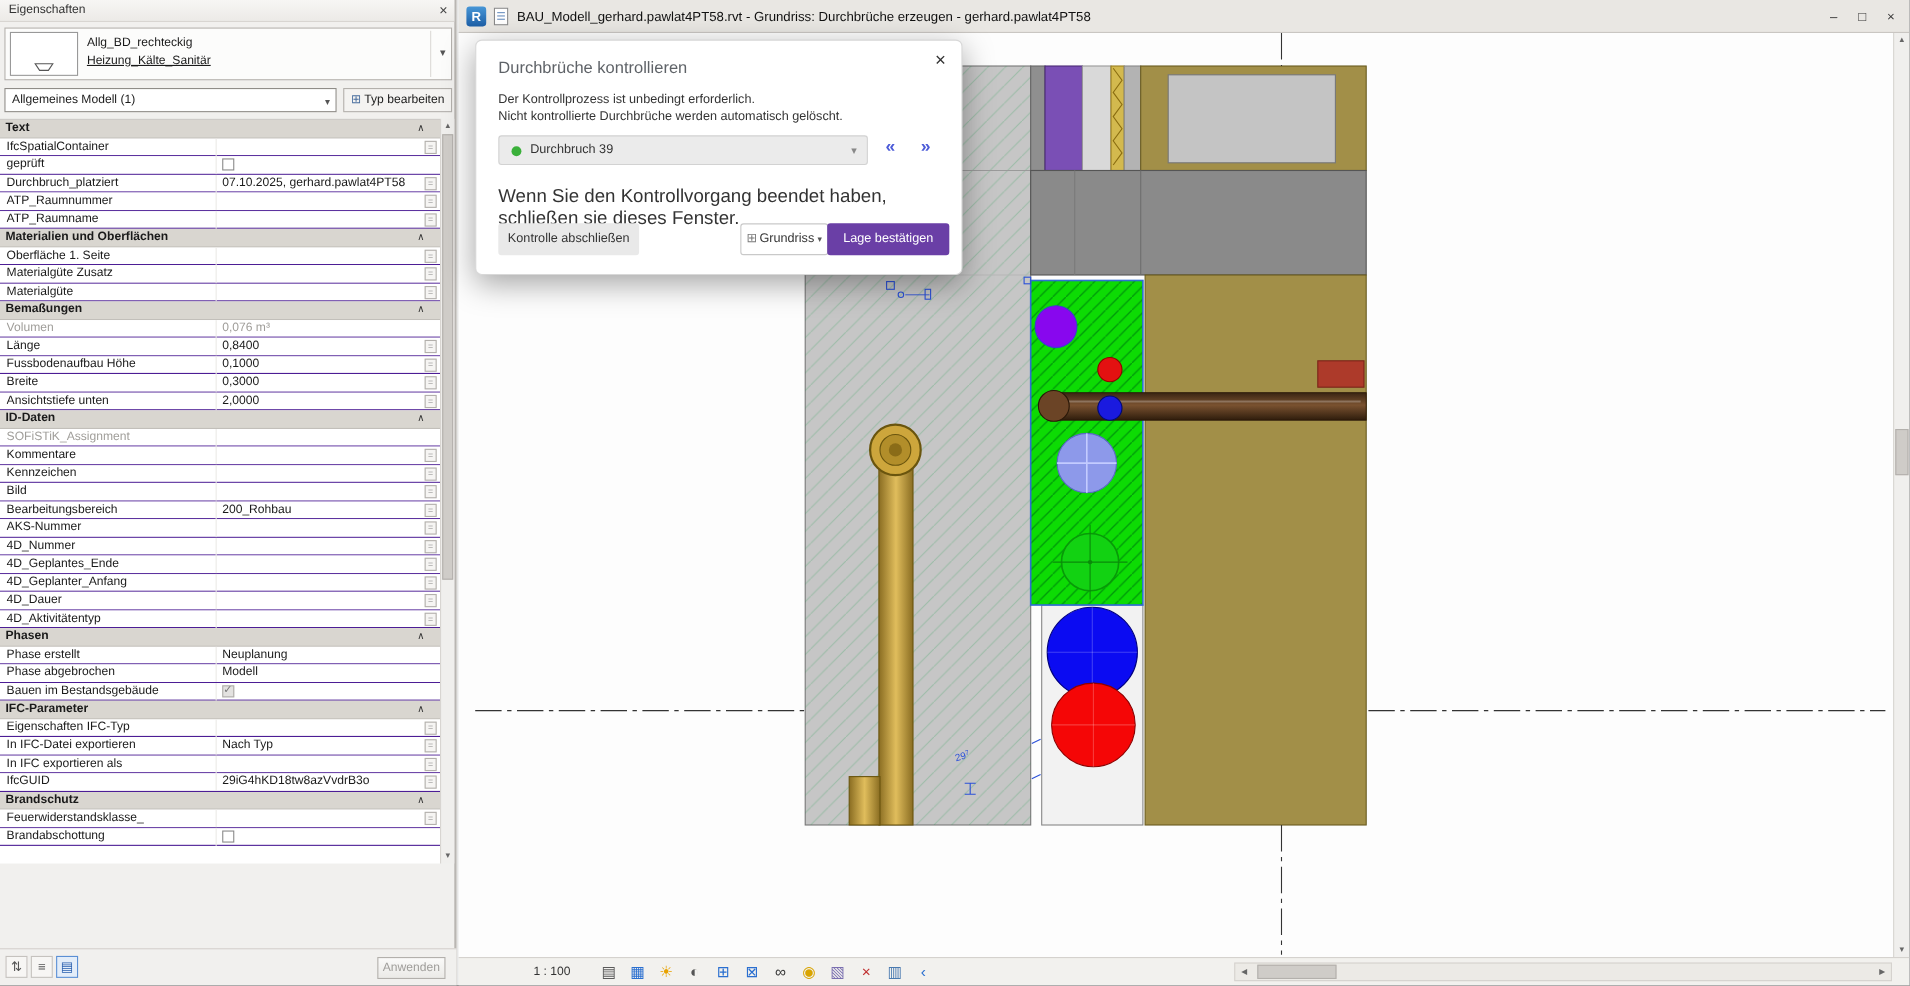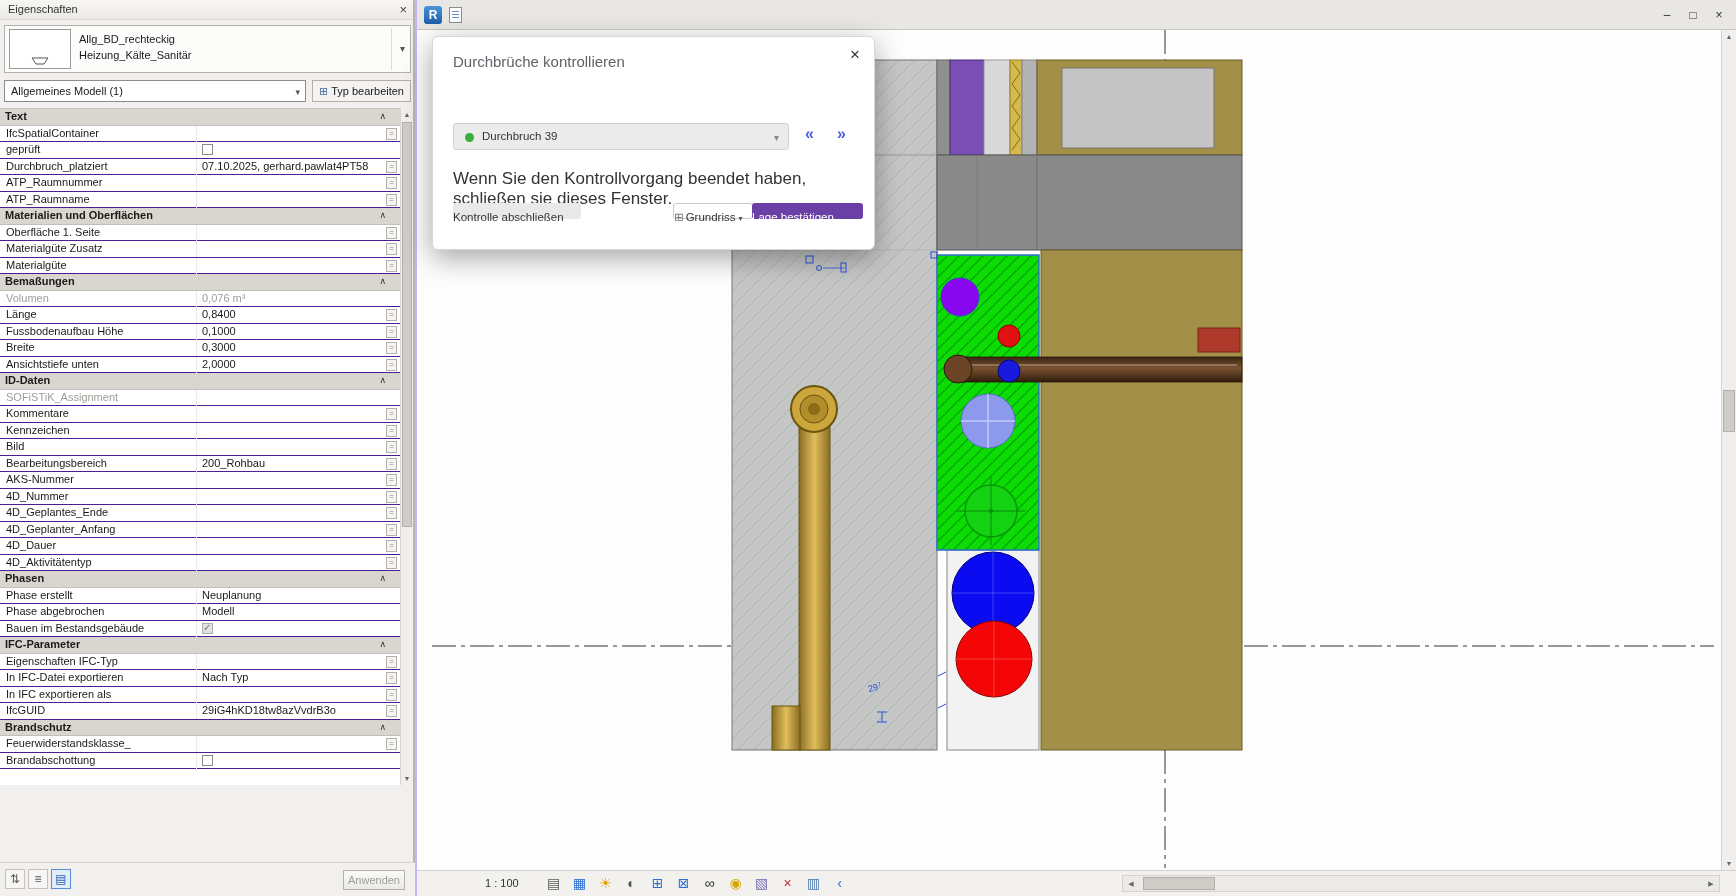--- a/index.html
+++ b/index.html
@@ -1,27 +1,27 @@
 <!DOCTYPE html>
 <html><head>
 <meta charset="utf-8">
 <style>
 *{margin:0;padding:0;box-sizing:border-box;font-family:"Liberation Sans","DejaVu Sans",sans-serif;}
 html,body{background:#555;}
-.app{position:relative;width:1736px;height:896px;background:#c4b5fd;overflow:hidden;font-size:11px;color:#1a1a1a;}
+.app{position:relative;width:1736px;height:896px;background:#e5e5e5;overflow:hidden;font-size:11px;color:#1a1a1a;}
 
 
 .props{position:absolute;left:0;top:0;width:415px;height:896px;background:#f1f0ee;border-right:2px solid #b9b6b2;z-index:5;}
 .props-header{position:absolute;left:0;top:0;width:100%;height:20px;background:linear-gradient(#f7f6f4,#eceae7);border-bottom:1px solid #d8d5d1;}
 .props-title{position:absolute;left:8px;top:3px;color:#333;}
 .props-close{position:absolute;right:6px;top:2px;font-size:13px;color:#444;}
 .type-sel{position:absolute;left:4px;top:25px;width:407px;height:48px;background:#fcfcfb;border:1px solid #b3b0ac;}
 .type-thumb{position:absolute;left:4px;top:3px;width:62px;height:40px;background:#fff;border:1px solid #999;}
 .type-name1{position:absolute;left:74px;top:7px;}
-.type-name2{position:absolute;left:74px;top:23px;}
+.type-name2{position:absolute;left:74px;top:23px;text-decoration:underline;}
 .type-chev{position:absolute;right:5px;top:17px;color:#555;font-size:10px;}
 .type-sep{position:absolute;right:18px;top:2px;bottom:2px;width:1px;background:#dddbd7;}
 .elem-row{position:absolute;left:4px;top:80px;width:407px;height:22px;}
 .elem-combo{position:absolute;left:0;top:0;width:302px;height:22px;background:#fff;border:1px solid #8f8c88;}
 .elem-combo .txt{position:absolute;left:6px;top:4px;text-align:right;}
 .elem-combo .chev{position:absolute;right:5px;top:6px;font-size:9px;color:#555;}
 .edit-type{position:absolute;left:308px;top:0;width:99px;height:22px;background:#f4f3f1;border:1px solid #b3b0ac;text-align:center;line-height:20px;white-space:nowrap;}
 .edit-type .ico{color:#4a6f9f;margin-right:3px;font-size:11px;}
 .pgrid{position:absolute;left:0;top:108px;width:400px;height:677px;background:#fff;overflow:hidden;border-top:1px solid #c9c6c2;}
 .prow{position:relative;height:16.5px;border-bottom:1px solid #4c1d95;background:#fff;}
@@ -69,21 +69,21 @@
 .dlg-close{position:absolute;right:14px;top:8px;font-size:17px;color:#333;}
 .dlg-title{position:absolute;left:20px;top:16px;font-size:15px;color:#5f6368;}
 .dlg-body{position:absolute;left:20px;top:47px;font-size:11.5px;color:#333;line-height:15px;}
 .dlg-drop{position:absolute;left:20px;top:86px;width:336px;height:27px;background:#ebebeb;border:1px solid #d2d2d2;border-radius:3px;}
 .dlg-dot{position:absolute;left:11px;top:9px;width:9px;height:9px;border-radius:50%;background:#3ab03a;}
 .dlg-drop .val{position:absolute;left:28px;top:6px;color:#333;font-size:11.5px;}
 .dlg-drop .chev{position:absolute;right:9px;top:8px;color:#888;font-size:10px;}
 .dlg-prev{position:absolute;left:372px;top:88px;color:#4c5bd8;font-size:16px;font-weight:bold;}
 .dlg-next{position:absolute;left:404px;top:88px;color:#4c5bd8;font-size:16px;font-weight:bold;}
 .dlg-instr{position:absolute;left:20px;top:132px;font-size:17px;color:#333;}
-.dlg-btn{position:absolute;top:166px;height:16px;border-radius:3px;font-size:11.5px;}
+.dlg-btn{position:absolute;top:166px;height:29px;border-radius:3px;font-size:11.5px;text-align:center;}
 .btn-finish{left:20px;width:128px;background:#e9e9e9;color:#333;line-height:28px;}
 .btn-view{left:240px;width:80px;background:#fff;border:1px solid #c9c9c9;color:#333;line-height:26px;white-space:nowrap;}
 .btn-view .ico{color:#7a7a7a;margin-right:2px;}
 .btn-view .caret{font-size:8px;color:#555;margin-left:3px;}
 .btn-confirm{left:319px;width:111px;background:#6a3fa6;color:#fff;line-height:28px;}
 </style>
 </head>
 <body>
 
 <div class="app">
@@ -318,20 +318,21 @@
           <span class="pb-ico active">▤</span>
         </div>
       <div class="apply-btn">Anwenden</div>
     </div>
   </div>
 
   <div class="mainwin">
     <div class="titlebar">
       <div class="revit-icon">R</div>
       <div class="doc-icon"></div>
+      <span class="win-title">BAU_Modell_gerhard.pawlat4PT58.rvt - Grundriss: Durchbrüche erzeugen - gerhard.pawlat4PT58</span>
       <div class="win-btns">
         <span class="win-btn">–</span>
         <span class="win-btn">□</span>
         <span class="win-btn">×</span>
       </div>
     </div>
 
     <div class="canvas-wrap">
       <svg width="1304" height="840" viewBox="0 0 1304 840">
         <defs>
@@ -483,20 +484,24 @@
         <span class="h-arrow" style="left:1px;">◀</span>
         <div class="thumb"></div>
         <span class="h-arrow" style="right:1px;">▶</span>
       </div>
     </div>
   </div>
 
   <div class="dialog">
     <span class="dlg-close">×</span>
     <div class="dlg-title">Durchbrüche kontrollieren</div>
+    <div class="dlg-body">
+      <div>Der Kontrollprozess ist unbedingt erforderlich.</div>
+      <div>Nicht kontrollierte Durchbrüche werden automatisch gelöscht.</div>
+    </div>
     <div class="dlg-drop">
       <span class="dlg-dot"></span>
       <span class="val">Durchbruch 39</span>
       <span class="chev">▾</span>
     </div>
     <span class="dlg-prev">«</span>
     <span class="dlg-next">»</span>
     <div class="dlg-instr">Wenn Sie den Kontrollvorgang beendet haben, schließen sie dieses Fenster.</div>
     <div class="dlg-btn btn-finish">Kontrolle abschließen</div>
     <div class="dlg-btn btn-view">

